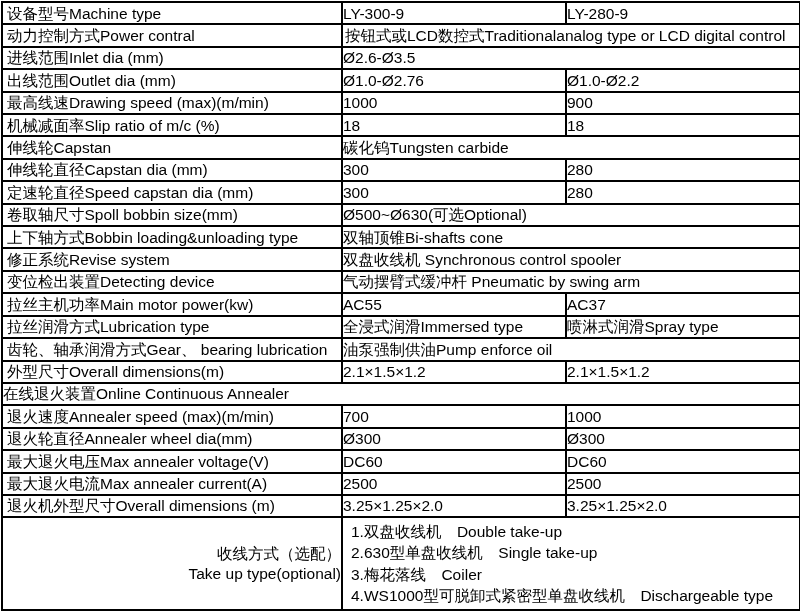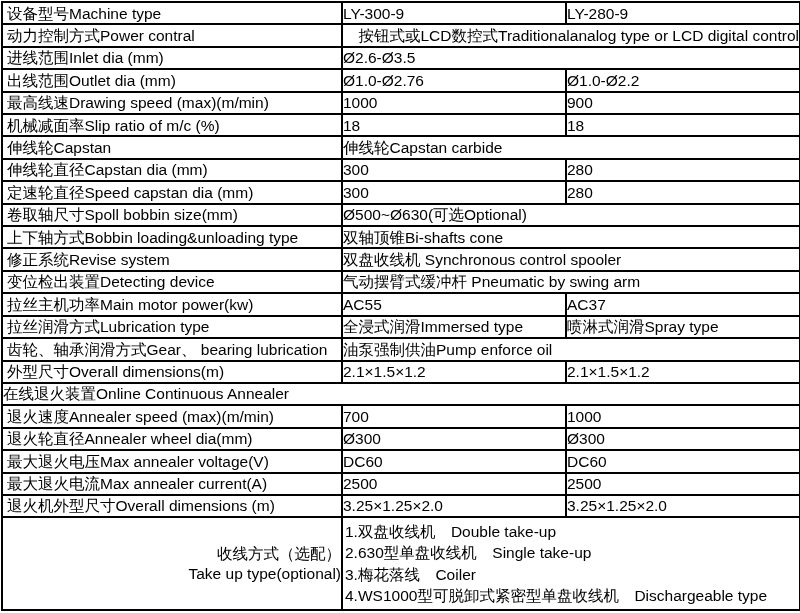--- a/index.html
+++ b/index.html
@@ -22,26 +22,26 @@
     font-size: 15.5px;
     line-height: 1.25;
     padding: 0;
     overflow: hidden;
     white-space: nowrap;
     vertical-align: middle;
     background: #ffffff;
   }
   td.label   { text-align: left; padding-left: 4px; }
   td.center  { text-align: left; }
-  td.span-left { text-align: right; padding-left: 2px; }
+  td.span-left { text-align: left; padding-left: 2px; }
   tr.r       { height: 19.8px; }
   tr.takeup  { height: 86px; }
   td.takeup-label { text-align: right; }
   td.takeup-options { text-align: left; }
-  .takeup-options-line { padding-left: 2px; line-height: 21.5px; overflow: hidden; white-space: nowrap; }
+  .takeup-options-line { padding-left: 8px; line-height: 21.5px; overflow: hidden; white-space: nowrap; }
 </style>
 </head>
 <body>
 
 <table class="spec">
   <colgroup>
     <col style="width:340px">
     <col style="width:224px">
     <col style="width:234px">
   </colgroup>
@@ -69,21 +69,21 @@
       <td class="center">1000</td>
       <td class="center">900</td>
     </tr>
     <tr class="r">
       <td class="label">机械减面率Slip ratio of m/c (%)</td>
       <td class="center">18</td>
       <td class="center">18</td>
     </tr>
     <tr class="r">
       <td class="label">伸线轮Capstan</td>
-      <td class="center" colspan="2">伸线轮Capstan carbide</td>
+      <td class="center" colspan="2">碳化钨Tungsten carbide</td>
     </tr>
     <tr class="r">
       <td class="label">伸线轮直径Capstan dia (mm)</td>
       <td class="center">300</td>
       <td class="center">280</td>
     </tr>
     <tr class="r">
       <td class="label">定速轮直径Speed capstan dia (mm)</td>
       <td class="center">300</td>
       <td class="center">280</td>

